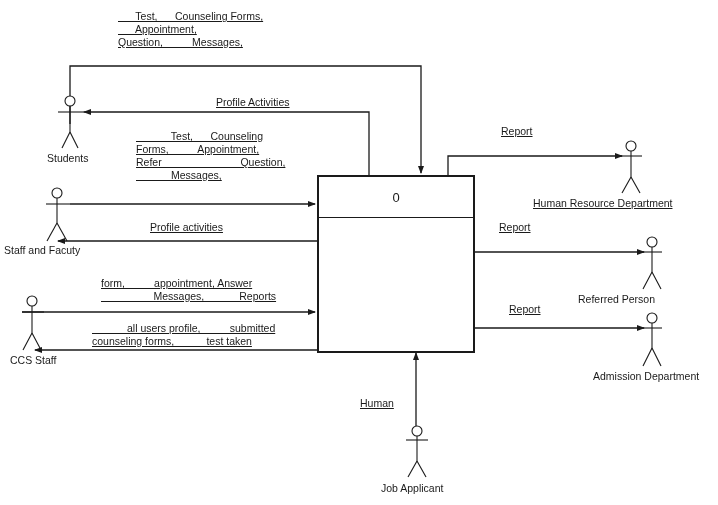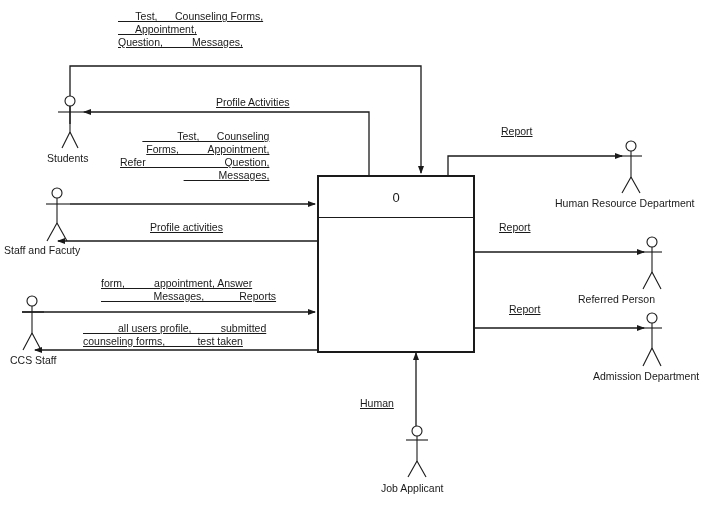--- a/index.html
+++ b/index.html
@@ -101,33 +101,33 @@
 </svg>
 
 <div class="proc-box">
   <div class="proc-id">0</div>
 </div>
 
 <div class="lbl" style="left:118px; top:10px;">      Test,      Counseling Forms,
       Appointment,
 Question,          Messages,</div>
 <div class="lbl" style="left:216px; top:96px;">Profile Activities</div>
-<div class="lbl" style="left:120px; top:130px;text-align:right;">            Test,      Counseling
+<div class="lbl" style="left:136px; top:130px;">            Test,      Counseling
 Forms,          Appointment,
 Refer                           Question,
             Messages,</div>
 <div class="lbl" style="left:150px; top:221px;">Profile activities</div>
 <div class="lbl" style="left:101px; top:277px;">form,          appointment, Answer
                   Messages,            Reports</div>
-<div class="lbl" style="left:83px; top:322px;">            all users profile,          submitted
+<div class="lbl" style="left:92px; top:322px;">            all users profile,          submitted
 counseling forms,           test taken</div>
 <div class="lbl" style="left:501px; top:125px;">Report</div>
 <div class="lbl" style="left:499px; top:221px;">Report</div>
 <div class="lbl" style="left:509px; top:303px;">Report</div>
 <div class="lbl" style="left:360px; top:397px;">Human</div>
 
 <div class="actor-name" style="left:47px; top:152px;">Students</div>
 <div class="actor-name" style="left:4px; top:244px;">Staff and Facuty</div>
 <div class="actor-name" style="left:10px; top:354px;">CCS Staff</div>
-<div class="actor-name" style="left:555px; top:197px;">Human Resource Department</div>
+<div class="actor-name" style="left:533px; top:197px;text-decoration:underline;">Human Resource Department</div>
 <div class="actor-name" style="left:578px; top:293px;">Referred Person</div>
 <div class="actor-name" style="left:593px; top:370px;">Admission Department</div>
 <div class="actor-name" style="left:381px; top:482px;">Job Applicant</div>
 
 </body></html>

